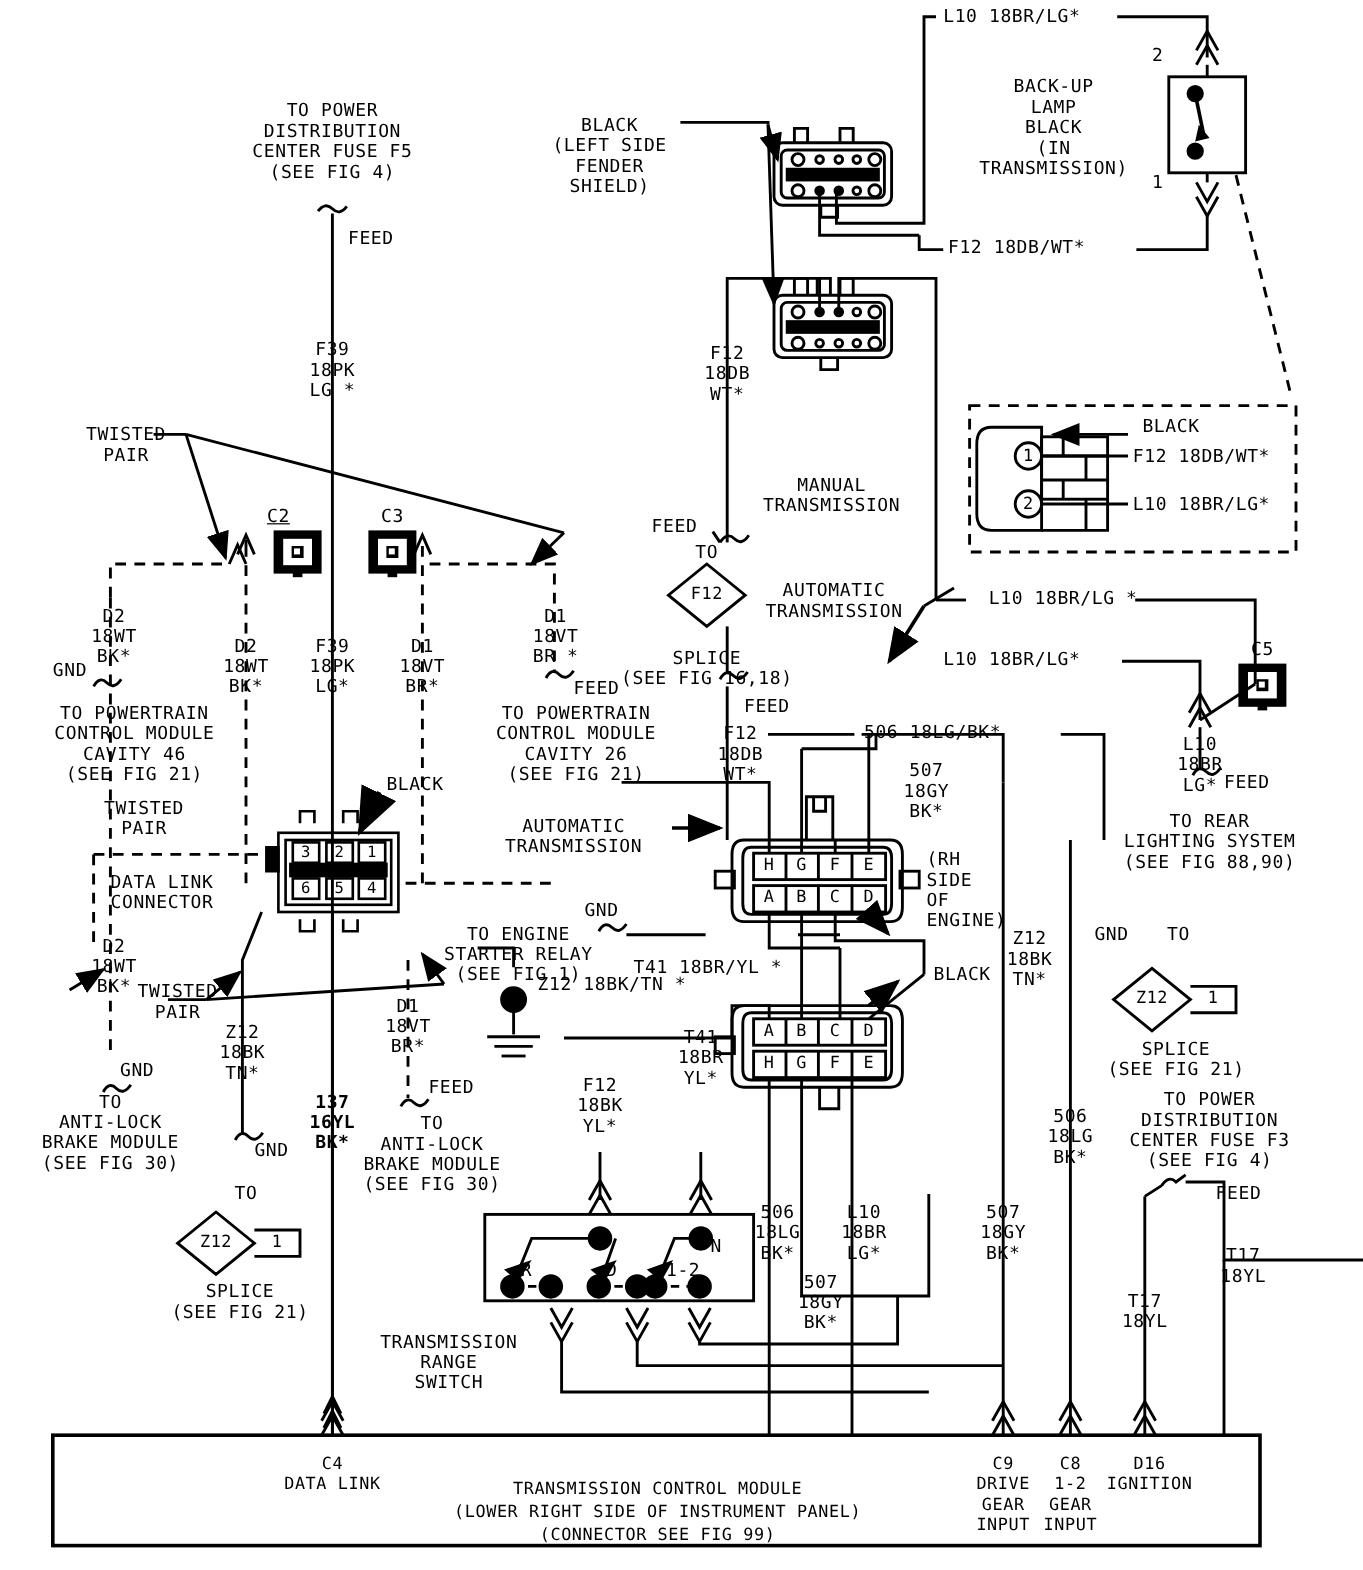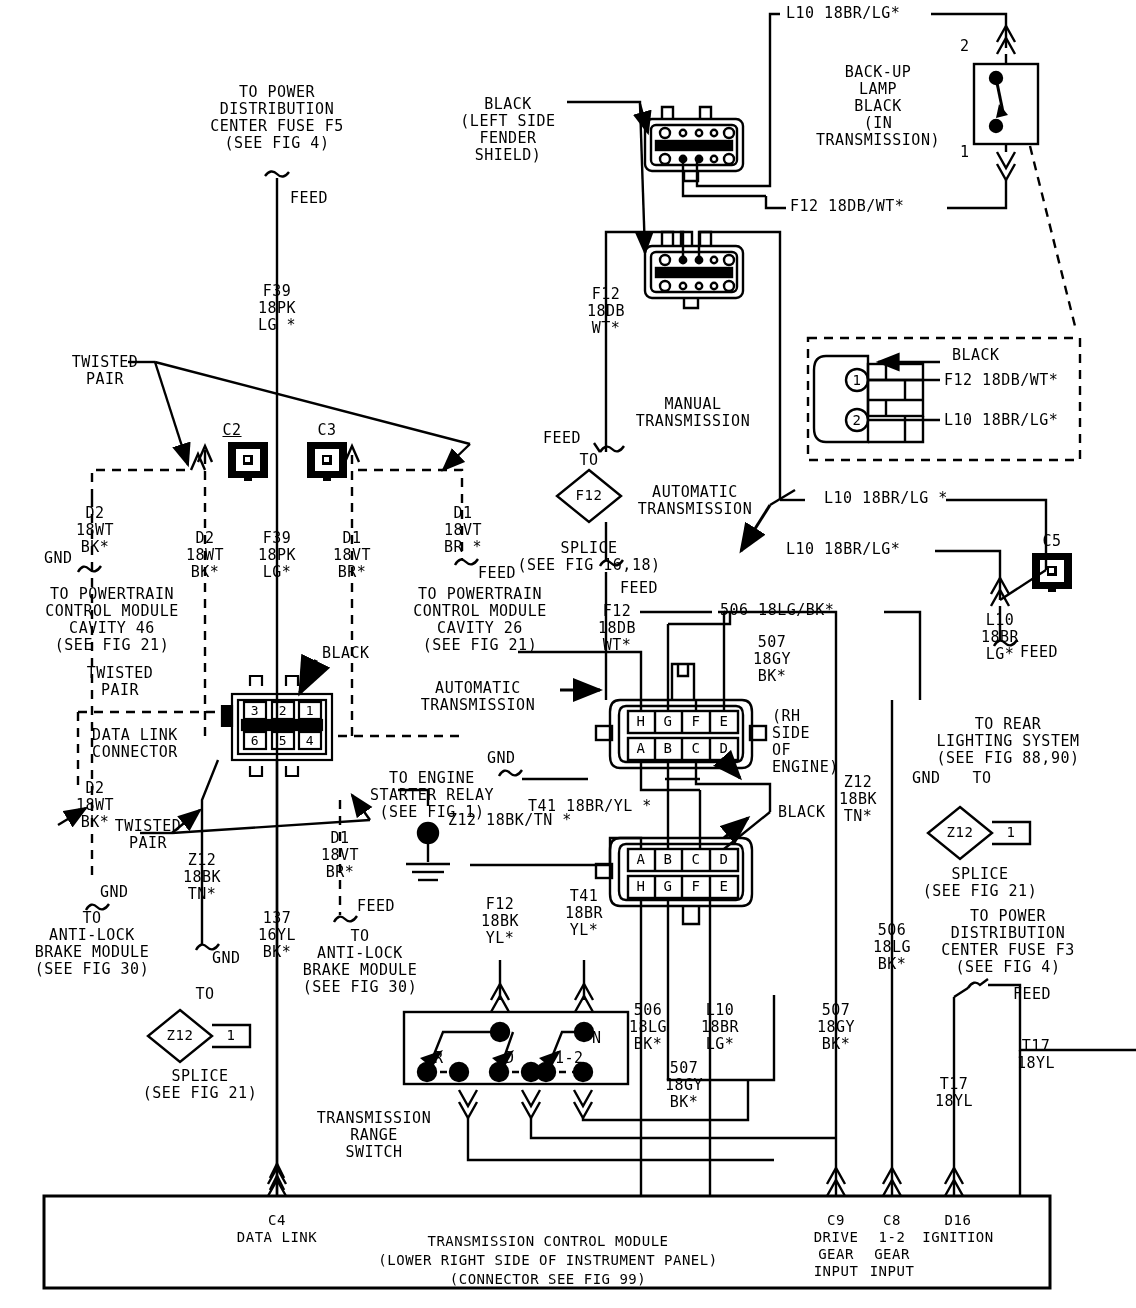--- a/index.html
+++ b/index.html
@@ -470,21 +470,21 @@
 
   <div class="t" style="left:772px;top:708px;">(RH
 SIDE
 OF
 ENGINE)</div>
 
   <div class="t ctr" style="left:1000px;top:612px;">L10
 18BR
 LG*</div>
   <div class="t" style="left:1020px;top:644px;">FEED</div>
-  <div class="t ctr" style="left:1008px;top:676px;margin-top:40px;">TO REAR
+  <div class="t ctr" style="left:1008px;top:676px;">TO REAR
 LIGHTING SYSTEM
 (SEE FIG 88,90)</div>
 
   <div class="t ctr" style="left:432px;top:770px;">TO ENGINE
 STARTER RELAY
 (SEE FIG 1)</div>
   <div class="t" style="left:487px;top:750px;">GND</div>
   <div class="t" style="left:528px;top:770px;margin-top:28px;">T41 18BR/YL *</div>
   <div class="t" style="left:778px;top:804px;">BLACK</div>
 
@@ -514,36 +514,36 @@
   <div class="t ctr" style="left:202px;top:852px;">Z12
 18BK
 TN*</div>
   <div class="t" style="left:212px;top:950px;">GND</div>
   <div class="t ctr" style="left:205px;top:986px;">TO</div>
   <div class="t ctr" style="left:180px;top:1027px;font-size:14px;">Z12</div>
   <div class="t ctr" style="left:231px;top:1027px;font-size:14px;">1</div>
   <div class="t ctr" style="left:200px;top:1068px;">SPLICE
 (SEE FIG 21)</div>
 
-  <div class="t ctr" style="left:277px;top:910px;">137
+  <div class="t ctr" style="left:277px;top:910px;font-weight:bold;">137
 16YL
 BK*</div>
   <div class="t ctr" style="left:340px;top:830px;">D1
 18VT
 BR*</div>
   <div class="t" style="left:357px;top:898px;">FEED</div>
   <div class="t ctr" style="left:360px;top:928px;">TO
 ANTI-LOCK
 BRAKE MODULE
 (SEE FIG 30)</div>
 
   <div class="t ctr" style="left:500px;top:896px;">F12
 18BK
 YL*</div>
-  <div class="t ctr" style="left:584px;top:888px;text-align:center;">T41
+  <div class="t ctr" style="left:584px;top:856px;text-align:center;">T41
 18BR
 YL*</div>
 
   <div class="t ctr" style="left:641px;top:851px;font-size:14px;">A</div>
   <div class="t ctr" style="left:668px;top:851px;font-size:14px;">B</div>
   <div class="t ctr" style="left:696px;top:851px;font-size:14px;">C</div>
   <div class="t ctr" style="left:724px;top:851px;font-size:14px;">D</div>
   <div class="t ctr" style="left:641px;top:878px;font-size:14px;">H</div>
   <div class="t ctr" style="left:668px;top:878px;font-size:14px;">G</div>
   <div class="t ctr" style="left:696px;top:878px;font-size:14px;">F</div>

